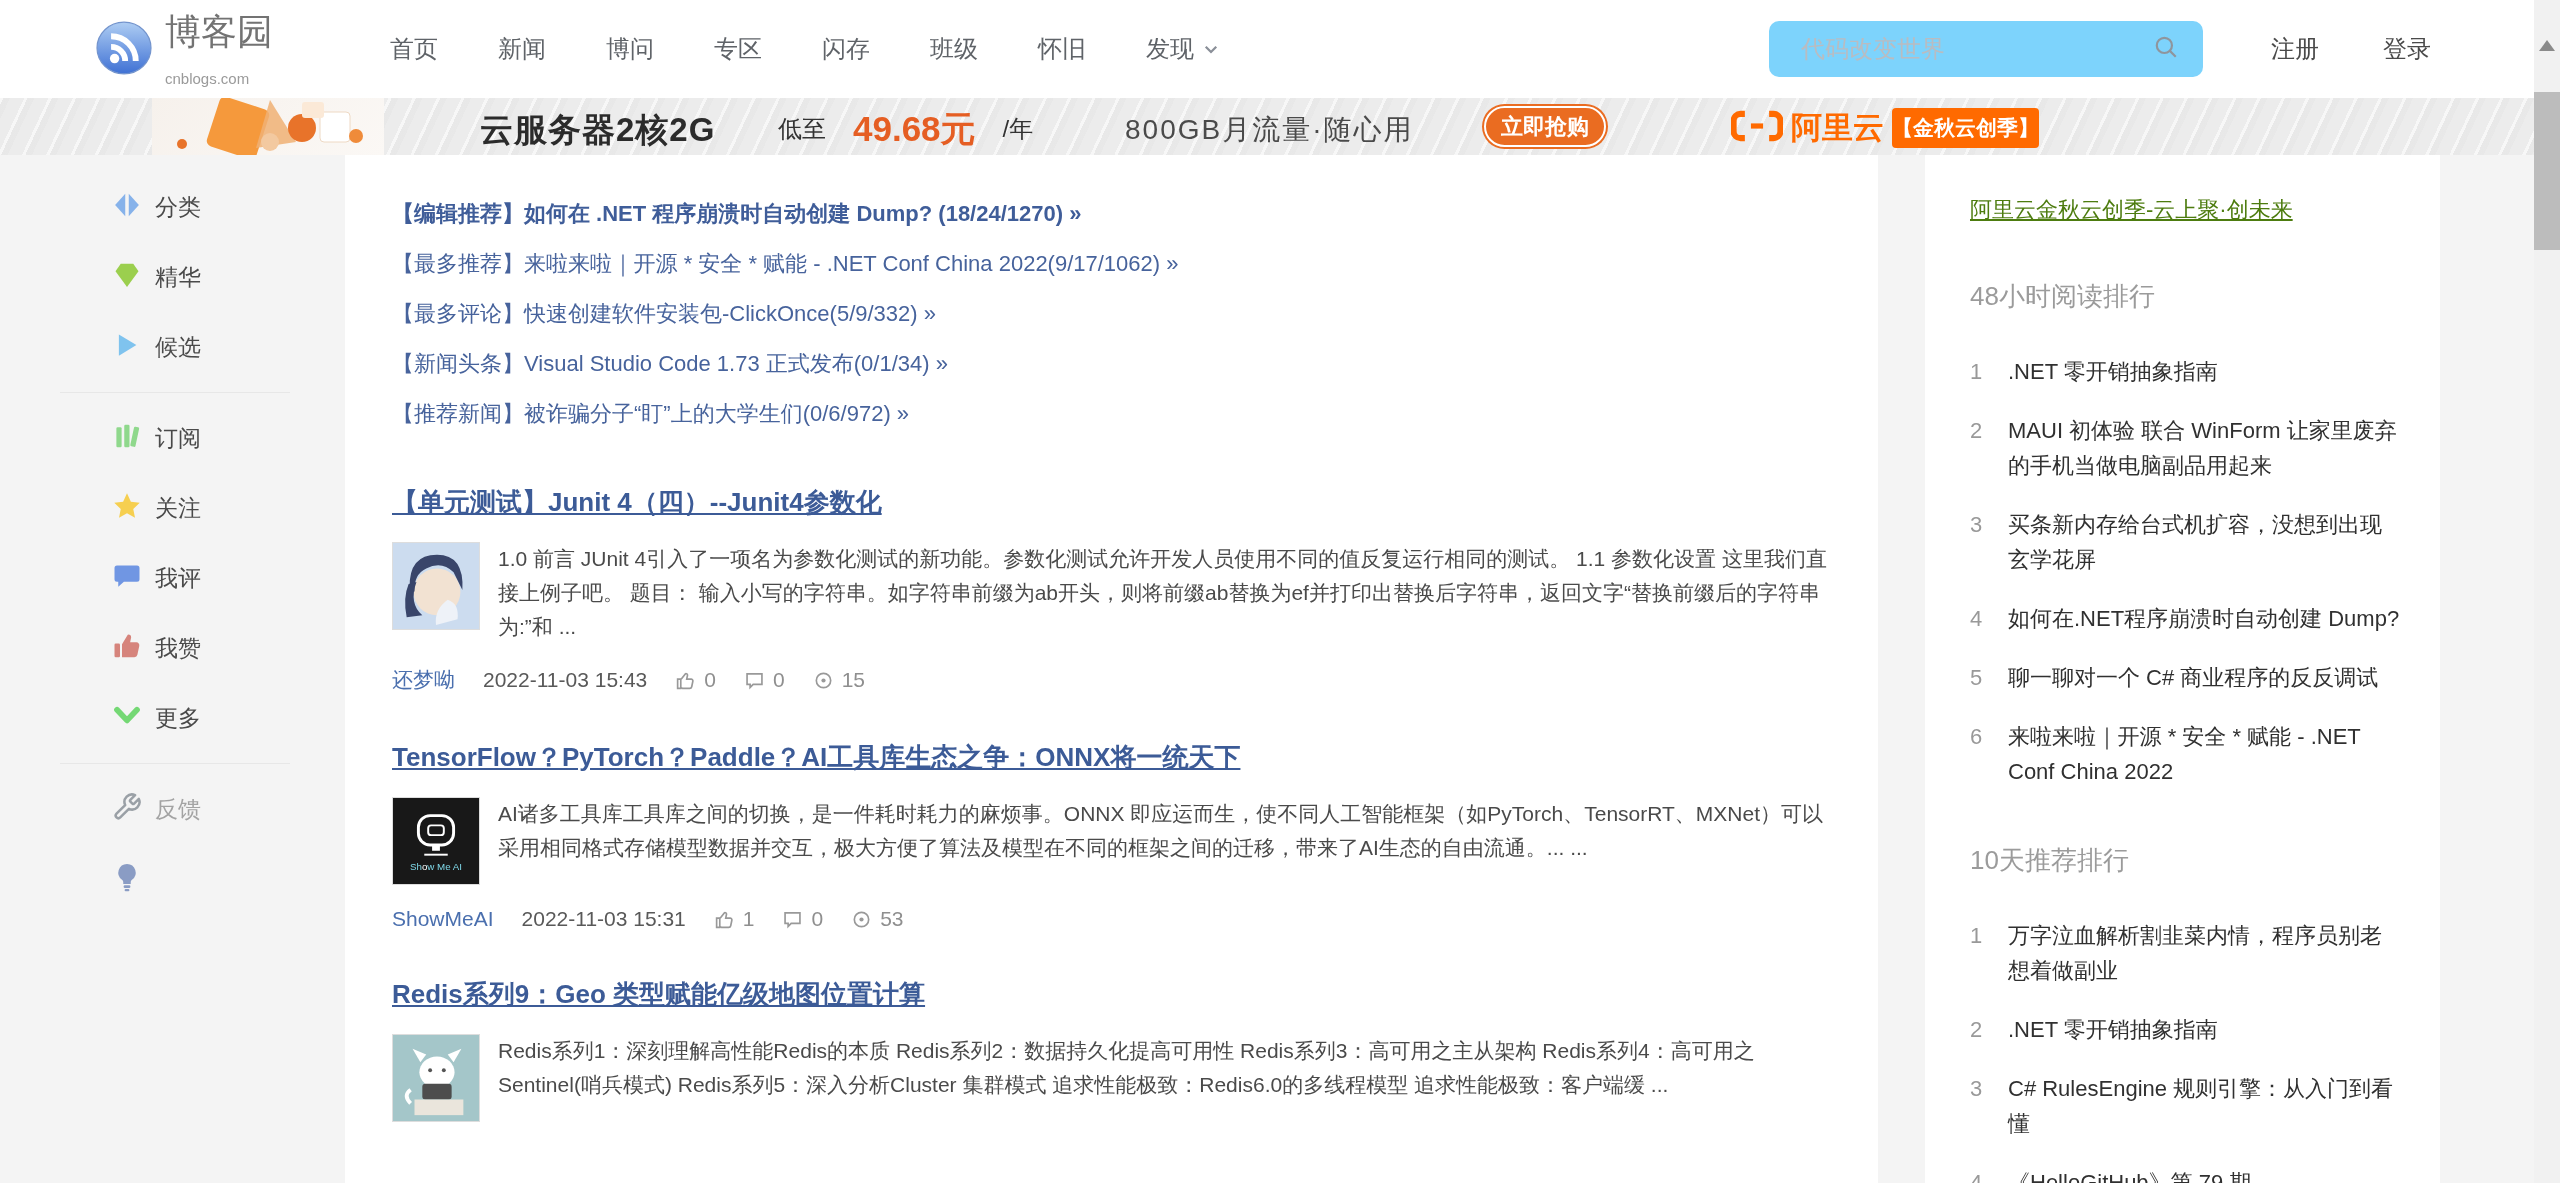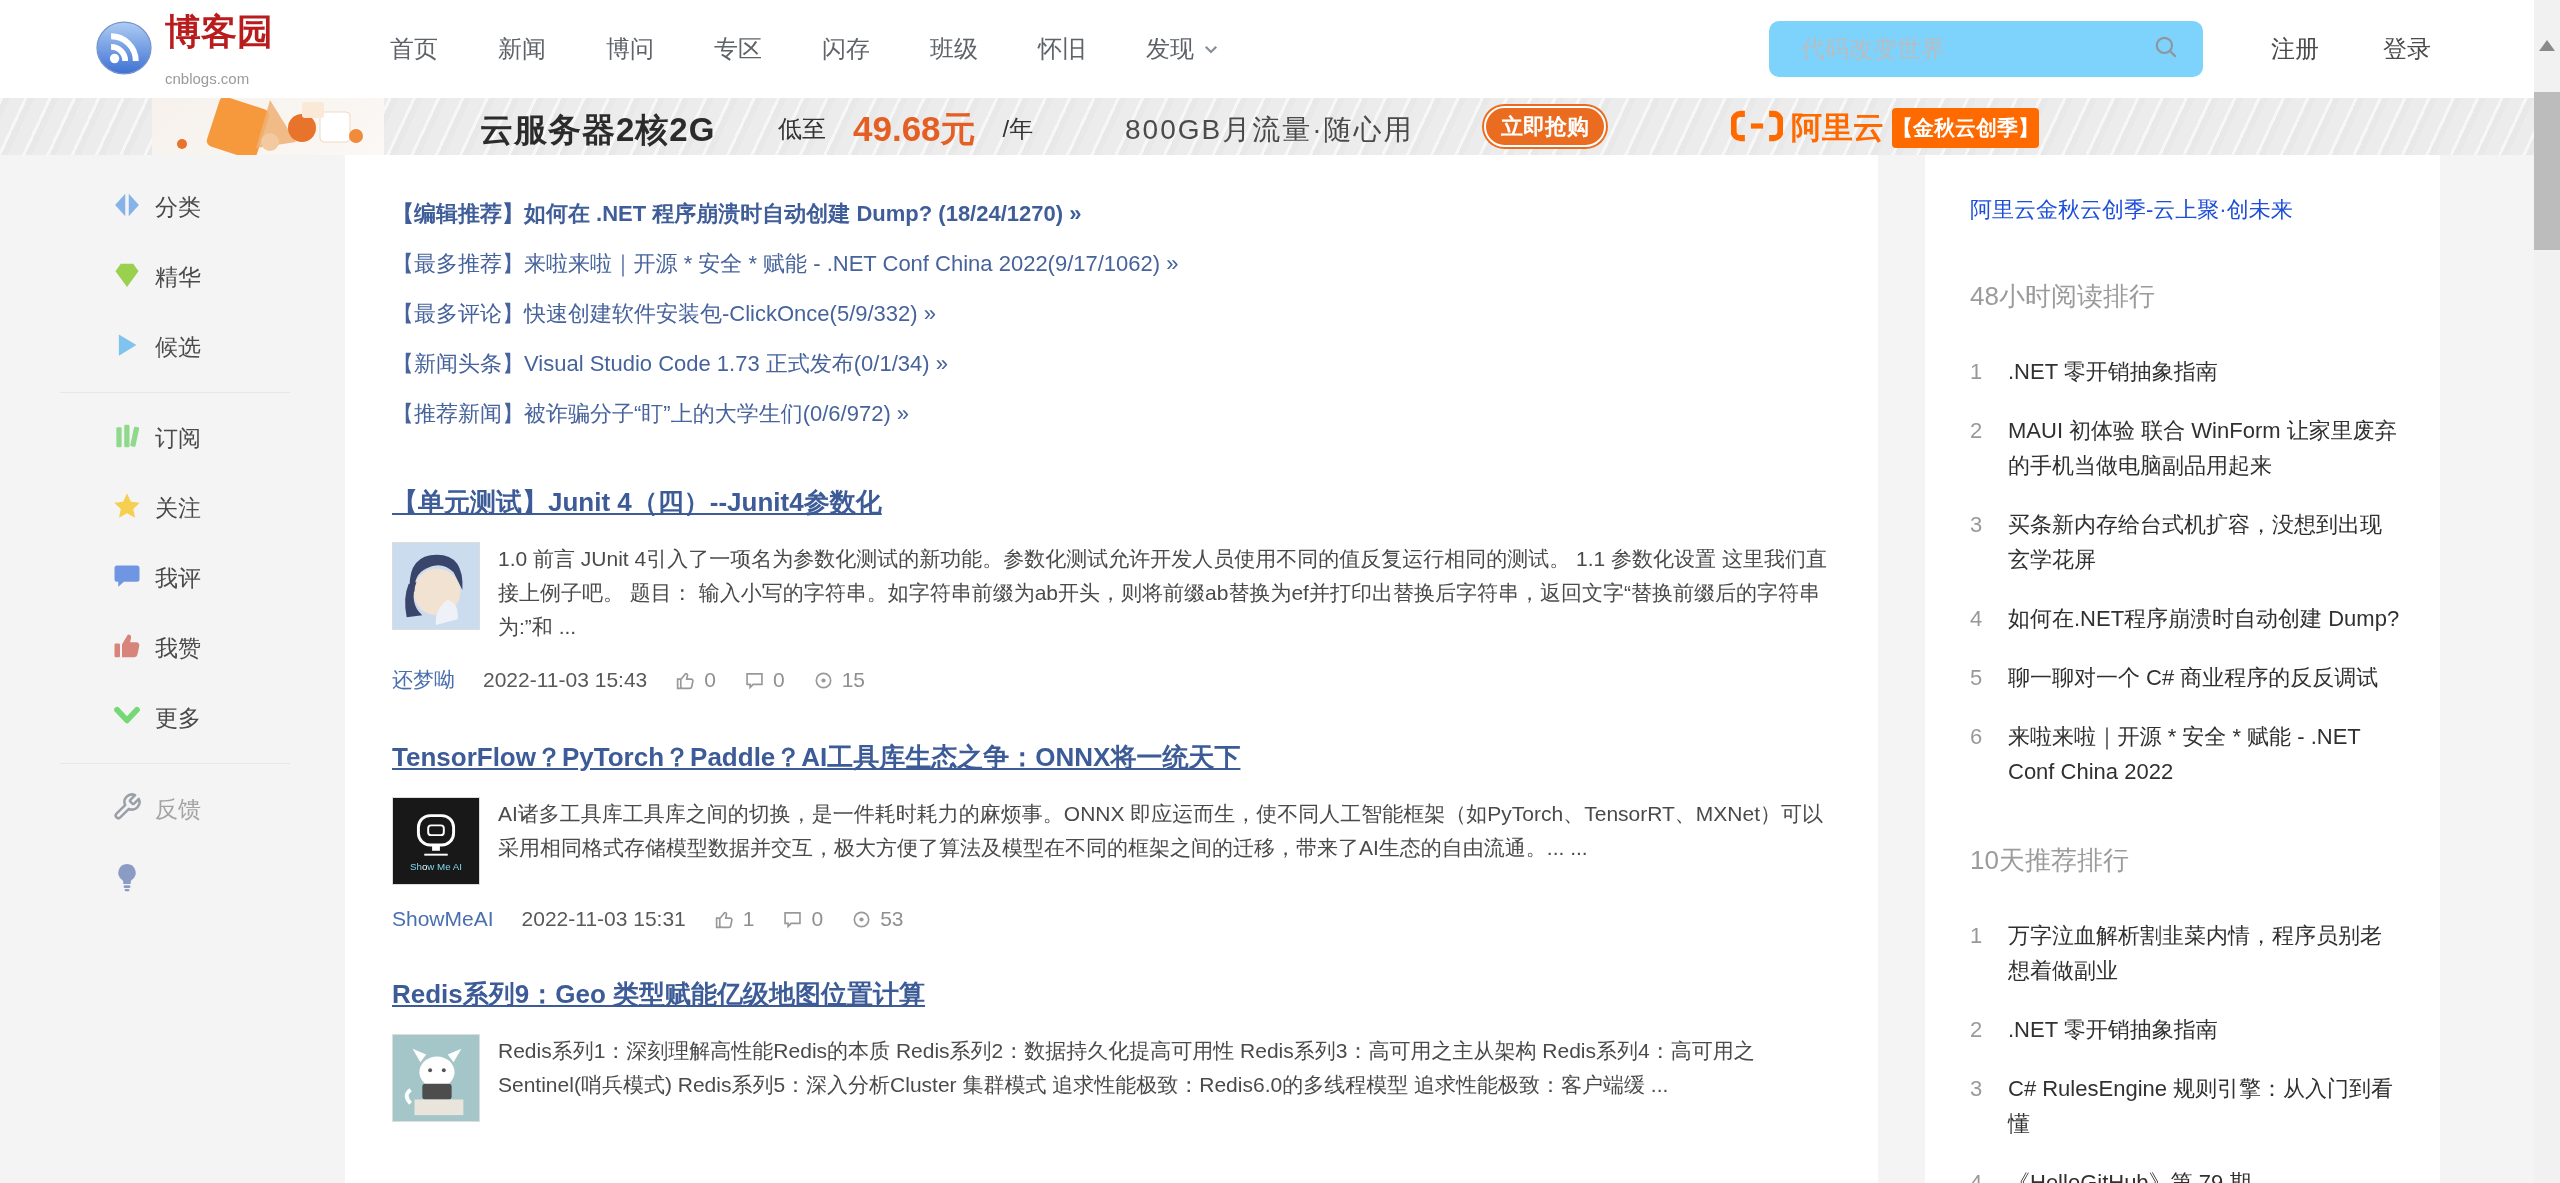--- a/index.html
+++ b/index.html
@@ -2,21 +2,21 @@
 <html><head>
 <meta charset="utf-8">
 <style>
   * { margin:0; padding:0; box-sizing:border-box; }
   html,body { width:2560px; height:1183px; overflow:hidden; background:#f4f4f4;
               font-family:"Liberation Sans","DejaVu Sans",sans-serif; }
 
   
   .header { position:absolute; left:0; top:0; width:2560px; height:98px; background:#fff; }
   .logo { position:absolute; left:95px; top:12px; display:flex; align-items:center; gap:12px; cursor:pointer; }
-  .logo-text .cn { font-size:36px; font-weight:bold; color:#b91c1c; line-height:40px;text-align:right; }
+  .logo-text .cn { font-size:36px; font-weight:normal; color:#737373; line-height:40px;text-align:right; }
   .logo-text .en { font-size:15px; color:#9a9a9a; margin-top:18px; }
   .nav { position:absolute; left:390px; top:0; height:98px; display:flex; align-items:center; gap:60px; }
   .nav-item { font-size:24px; color:#5f6368; cursor:pointer; display:flex; align-items:center; gap:8px; white-space:nowrap; }
   .search-box { position:absolute; left:1769px; top:21px; width:434px; height:56px; background:#7dd3fc;
                 border-radius:10px; display:flex; align-items:center; padding:0 24px 0 32px; }
   .search-box input { flex:1; border:none; outline:none; background:transparent; font-size:24px; color:#444;
                       font-family:inherit; }
   .search-box input::placeholder { color:#b9bcc1; }
   .auth { position:absolute; right:129px; top:0; height:98px; display:flex; align-items:center; gap:64px; }
   .auth span { font-size:24px; color:#4a4a4a; cursor:pointer; }
@@ -56,21 +56,21 @@
   .avatar svg { display:block; }
   .summary { font-size:21px; color:#4a4a4a; line-height:34px; max-width:1350px; }
   .post-meta { margin-top:22px; display:flex; align-items:center; gap:28px; font-size:21px; }
   .post-meta .author { color:#4a6fae; cursor:pointer; }
   .post-meta .date { color:#595959; }
   .metric { display:flex; align-items:center; gap:8px; color:#8f8f8f; cursor:pointer; }
   .metric svg { width:21px; height:21px; }
 
   
   .aside-card { position:absolute; left:1925px; top:155px; width:515px; bottom:0; background:#fff; padding:40px 40px 0 45px; }
-  .ad-link { font-size:22px; color:#1d4ed8; cursor:pointer; }
+  .ad-link { font-size:22px; color:#4d7c0f; cursor:pointer;text-decoration:underline; }
   .aside h3 { font-size:26px; font-weight:normal; color:#9b9b9b; margin-top:54px; }
   .rank { margin-top:40px; list-style:none; }
   .rank li { display:flex; gap:16px; margin-bottom:24px; cursor:pointer; }
   .rank .num { color:#999; font-size:22px; min-width:22px; line-height:35px; }
   .rank .txt { color:#303030; font-size:22px; line-height:35px; }
 
   
   .scrollbar { position:absolute; right:0; top:0; width:26px; height:1183px; background:#f1f1f1; }
   .sb-up { position:absolute; top:40px; left:5px; width:0; height:0; border-left:8px solid transparent;
            border-right:8px solid transparent; border-bottom:11px solid #8a8a8a; cursor:pointer; }

